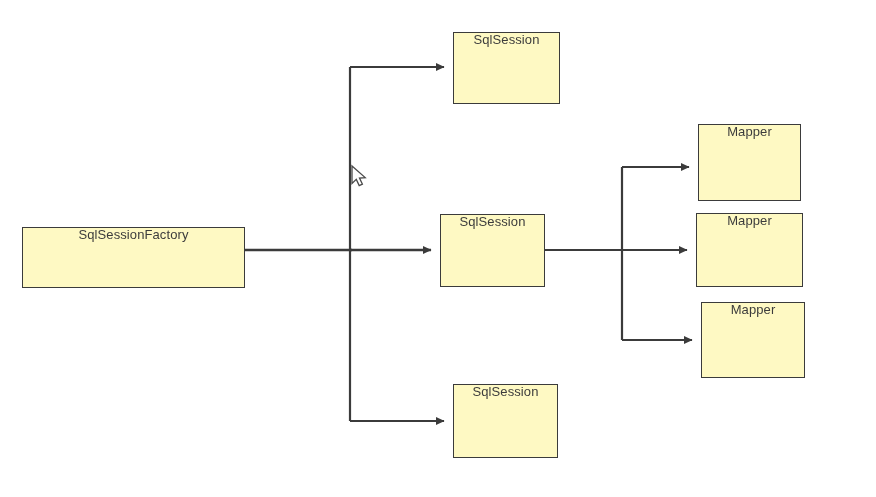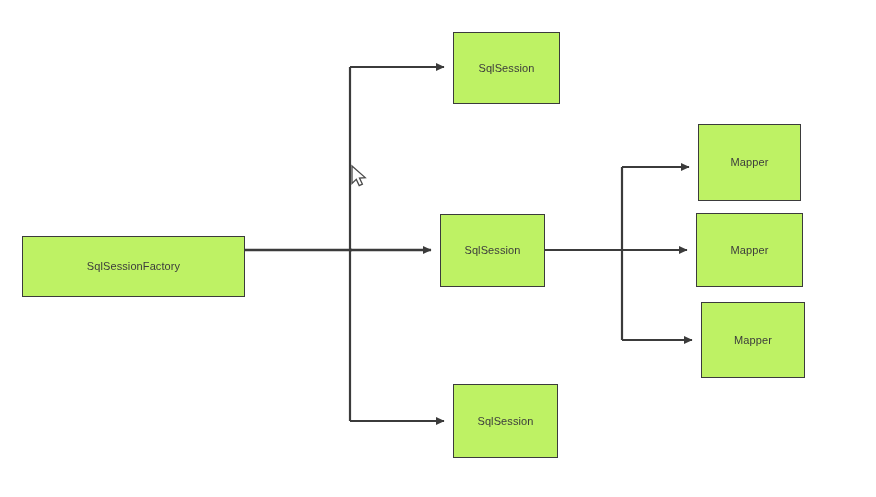--- a/index.html
+++ b/index.html
@@ -12,27 +12,26 @@
     position: relative;
     width: 876px;
     height: 497px;
     background: #ffffff;
     overflow: hidden;
     font-family: "Liberation Sans", sans-serif;
   }
   .node {
     position: absolute;
     box-sizing: border-box;
-    background: #bef264;
+    background: #fef9c3;
     border: 1.6px solid #3b3b3b;
     display: flex;
-    align-items: center;
     justify-content: center;
     color: #3c3c3c;
-    font-size: 11px;
+    font-size: 13px;
     letter-spacing: 0.1px;
     line-height: 1;
     white-space: nowrap;
   }
   .node .node-label {
     display: block;
   }
   #edge-layer {
     position: absolute;
     left: 0;
@@ -75,21 +74,21 @@
 
     <path d="M622,167 L622,340" fill="none" stroke="#3b3b3b" stroke-width="2.2"></path>
 
     <path d="M622,167 L689,167" fill="none" stroke="#3b3b3b" stroke-width="2.2" marker-end="url(#arrowhead)"></path>
 
     <path d="M622,250 L687,250" fill="none" stroke="#3b3b3b" stroke-width="2.2" marker-end="url(#arrowhead)"></path>
 
     <path d="M622,340 L692,340" fill="none" stroke="#3b3b3b" stroke-width="2.2" marker-end="url(#arrowhead)"></path>
   </svg>
 
-  <div class="node" id="node-sqlsessionfactory" style="left: 22px; top: 236px; width: 223px; height: 61px; border-color: rgb(59, 59, 59); color: rgb(60, 60, 60);">
+  <div class="node" id="node-sqlsessionfactory" style="left: 22px; top: 227px; width: 223px; height: 61px; border-color: rgb(59, 59, 59); color: rgb(60, 60, 60);">
     <span class="node-label">SqlSessionFactory</span>
   </div>
 
   <div class="node" id="node-sqlsession-top" style="left: 453px; top: 32px; width: 107px; height: 72px; border-color: rgb(59, 59, 59); color: rgb(60, 60, 60);">
     <span class="node-label">SqlSession</span>
   </div>
 
   <div class="node" id="node-sqlsession-middle" style="left: 440px; top: 214px; width: 105px; height: 73px; border-color: rgb(59, 59, 59); color: rgb(60, 60, 60);">
     <span class="node-label">SqlSession</span>
   </div>

